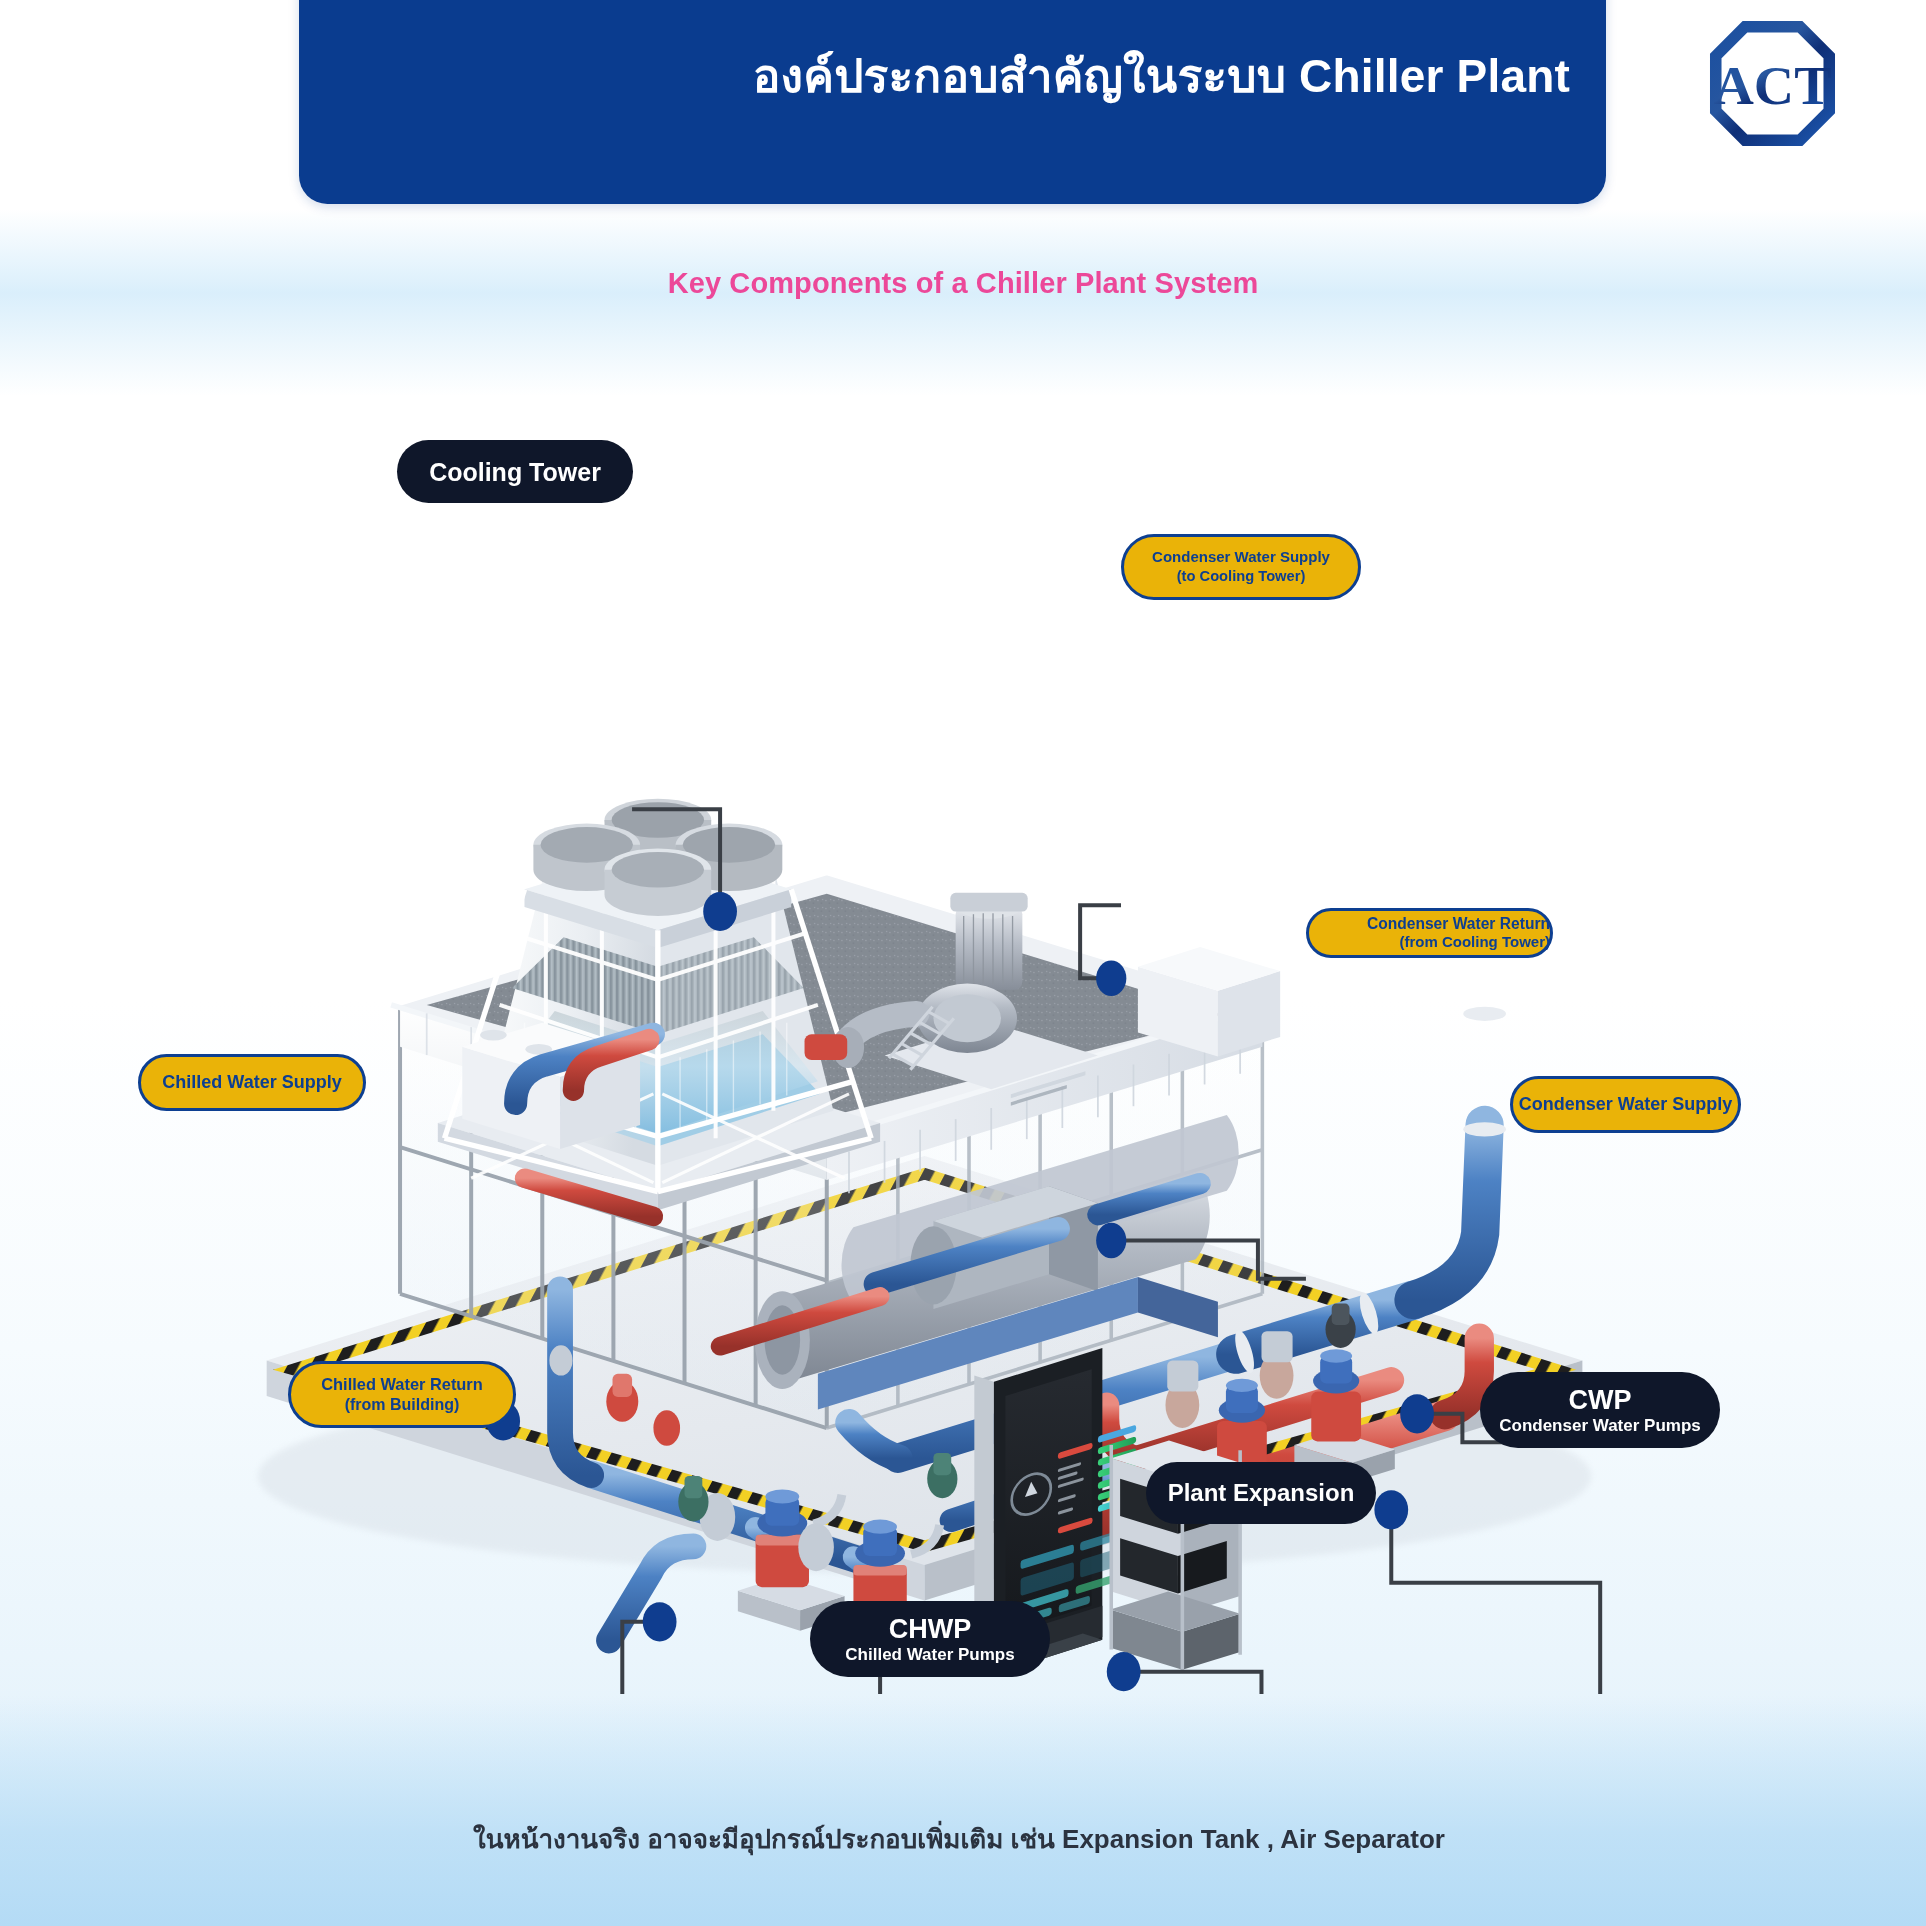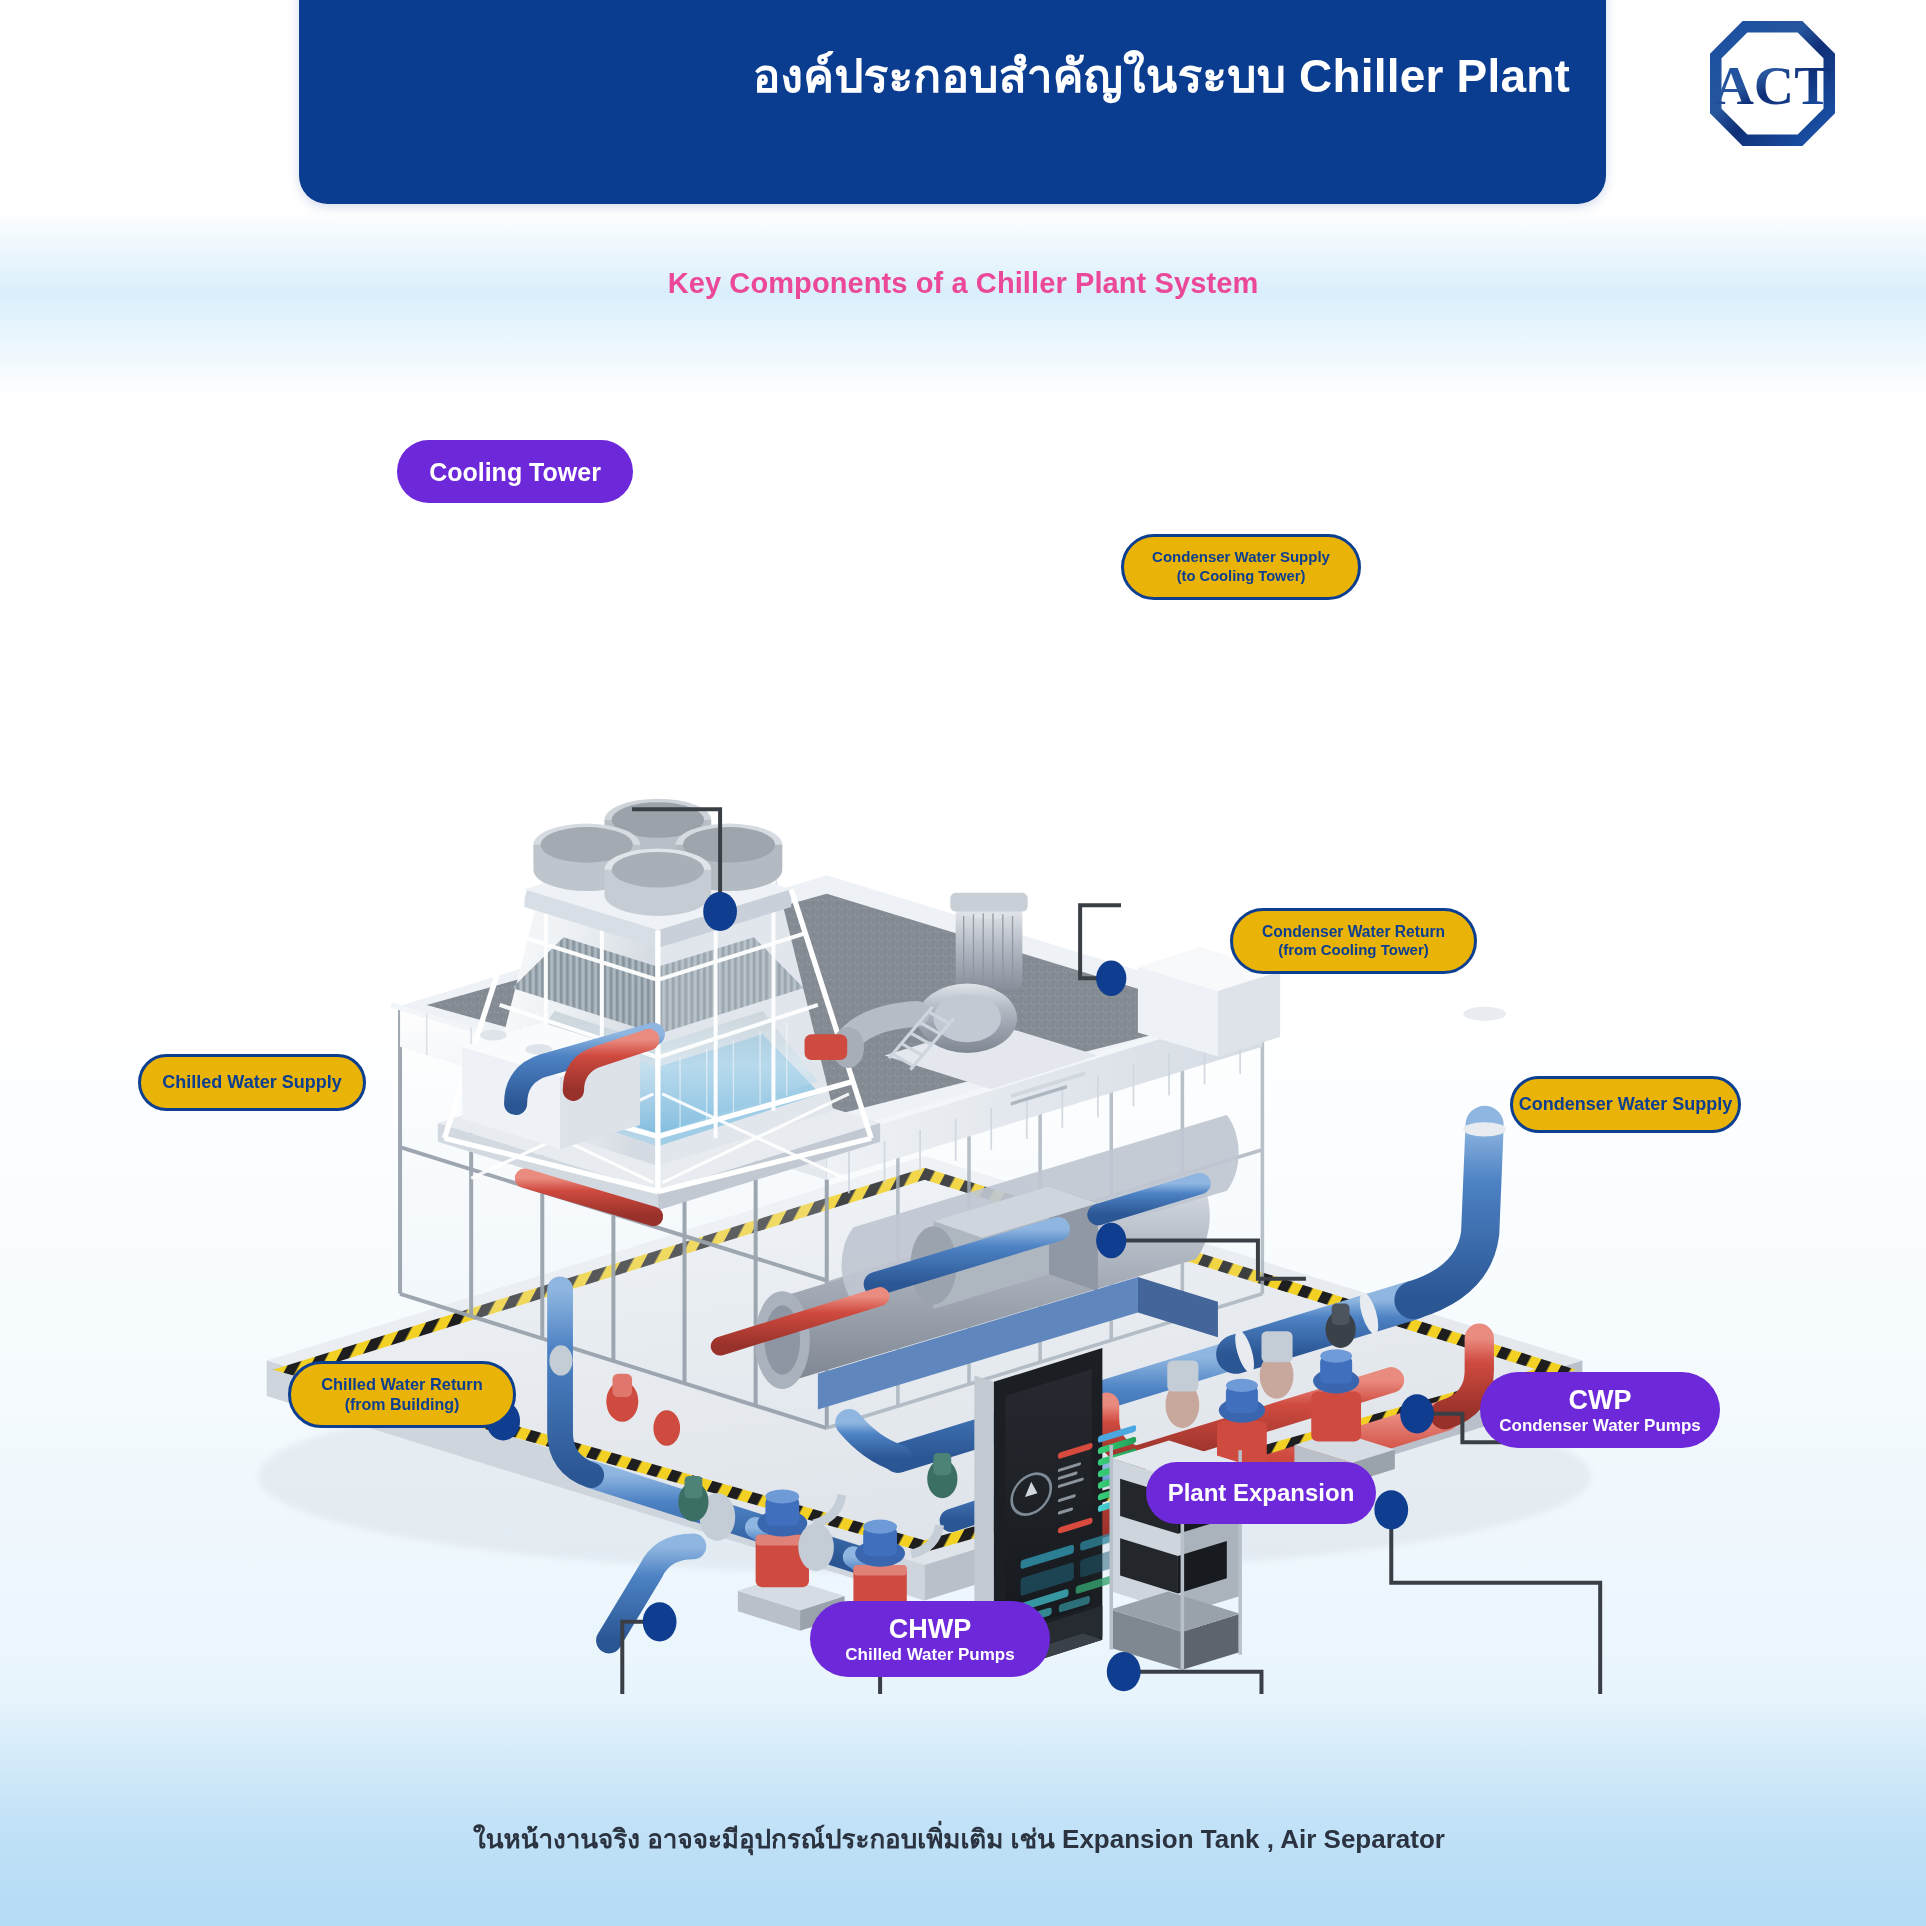--- a/index.html
+++ b/index.html
@@ -79,37 +79,37 @@
   
   .pill{
     position:absolute;
     display:flex;flex-direction:column;align-items:center;justify-content:center;
     box-sizing:border-box;
     text-align:center;
     border-radius:444px;
     white-space:nowrap;
   }
   .pill.solid{
-    background:#6d28d9;color:#ffffff;border:0;
+    background:#0f172a;color:#ffffff;border:0;
   }
   .pill.outline{
     background:#eab308;color:#0d3f91;border:3.1px solid #0d3f91;
   }
   .pill .t1{font-weight:700;line-height:1.12;}
   .pill .t2{font-weight:600;line-height:1.12;}
 
   
   #pill-cooling-tower{left:397px;top:440px;width:236px;height:63px;}
   #pill-cooling-tower .t1{font-size:25px;}
 
   #pill-cws-tower{left:1121px;top:534px;width:240px;height:66px;}
   #pill-cws-tower .t1{font-size:15px;}
   #pill-cws-tower .t2{font-size:14.7px;margin-top:1.8px;}
 
-  #pill-cwr-tower{left:1230px;top:908px;width:247px;height:66px;}
+  #pill-cwr-tower{left:1306px;top:908px;width:247px;height:50px;align-items:flex-end;}
   #pill-cwr-tower .t1{font-size:15.6px;}
   #pill-cwr-tower .t2{font-size:15px;margin-top:1.8px;}
 
   #pill-chw-supply{left:138px;top:1054px;width:228px;height:57px;}
   #pill-chw-supply .t1{font-size:18px;}
 
   #pill-cw-supply{left:1510px;top:1076px;width:231px;height:57px;}
   #pill-cw-supply .t1{font-size:18px;}
 
   #pill-chw-return{left:288px;top:1361px;width:228px;height:67px;text-align:right;}

